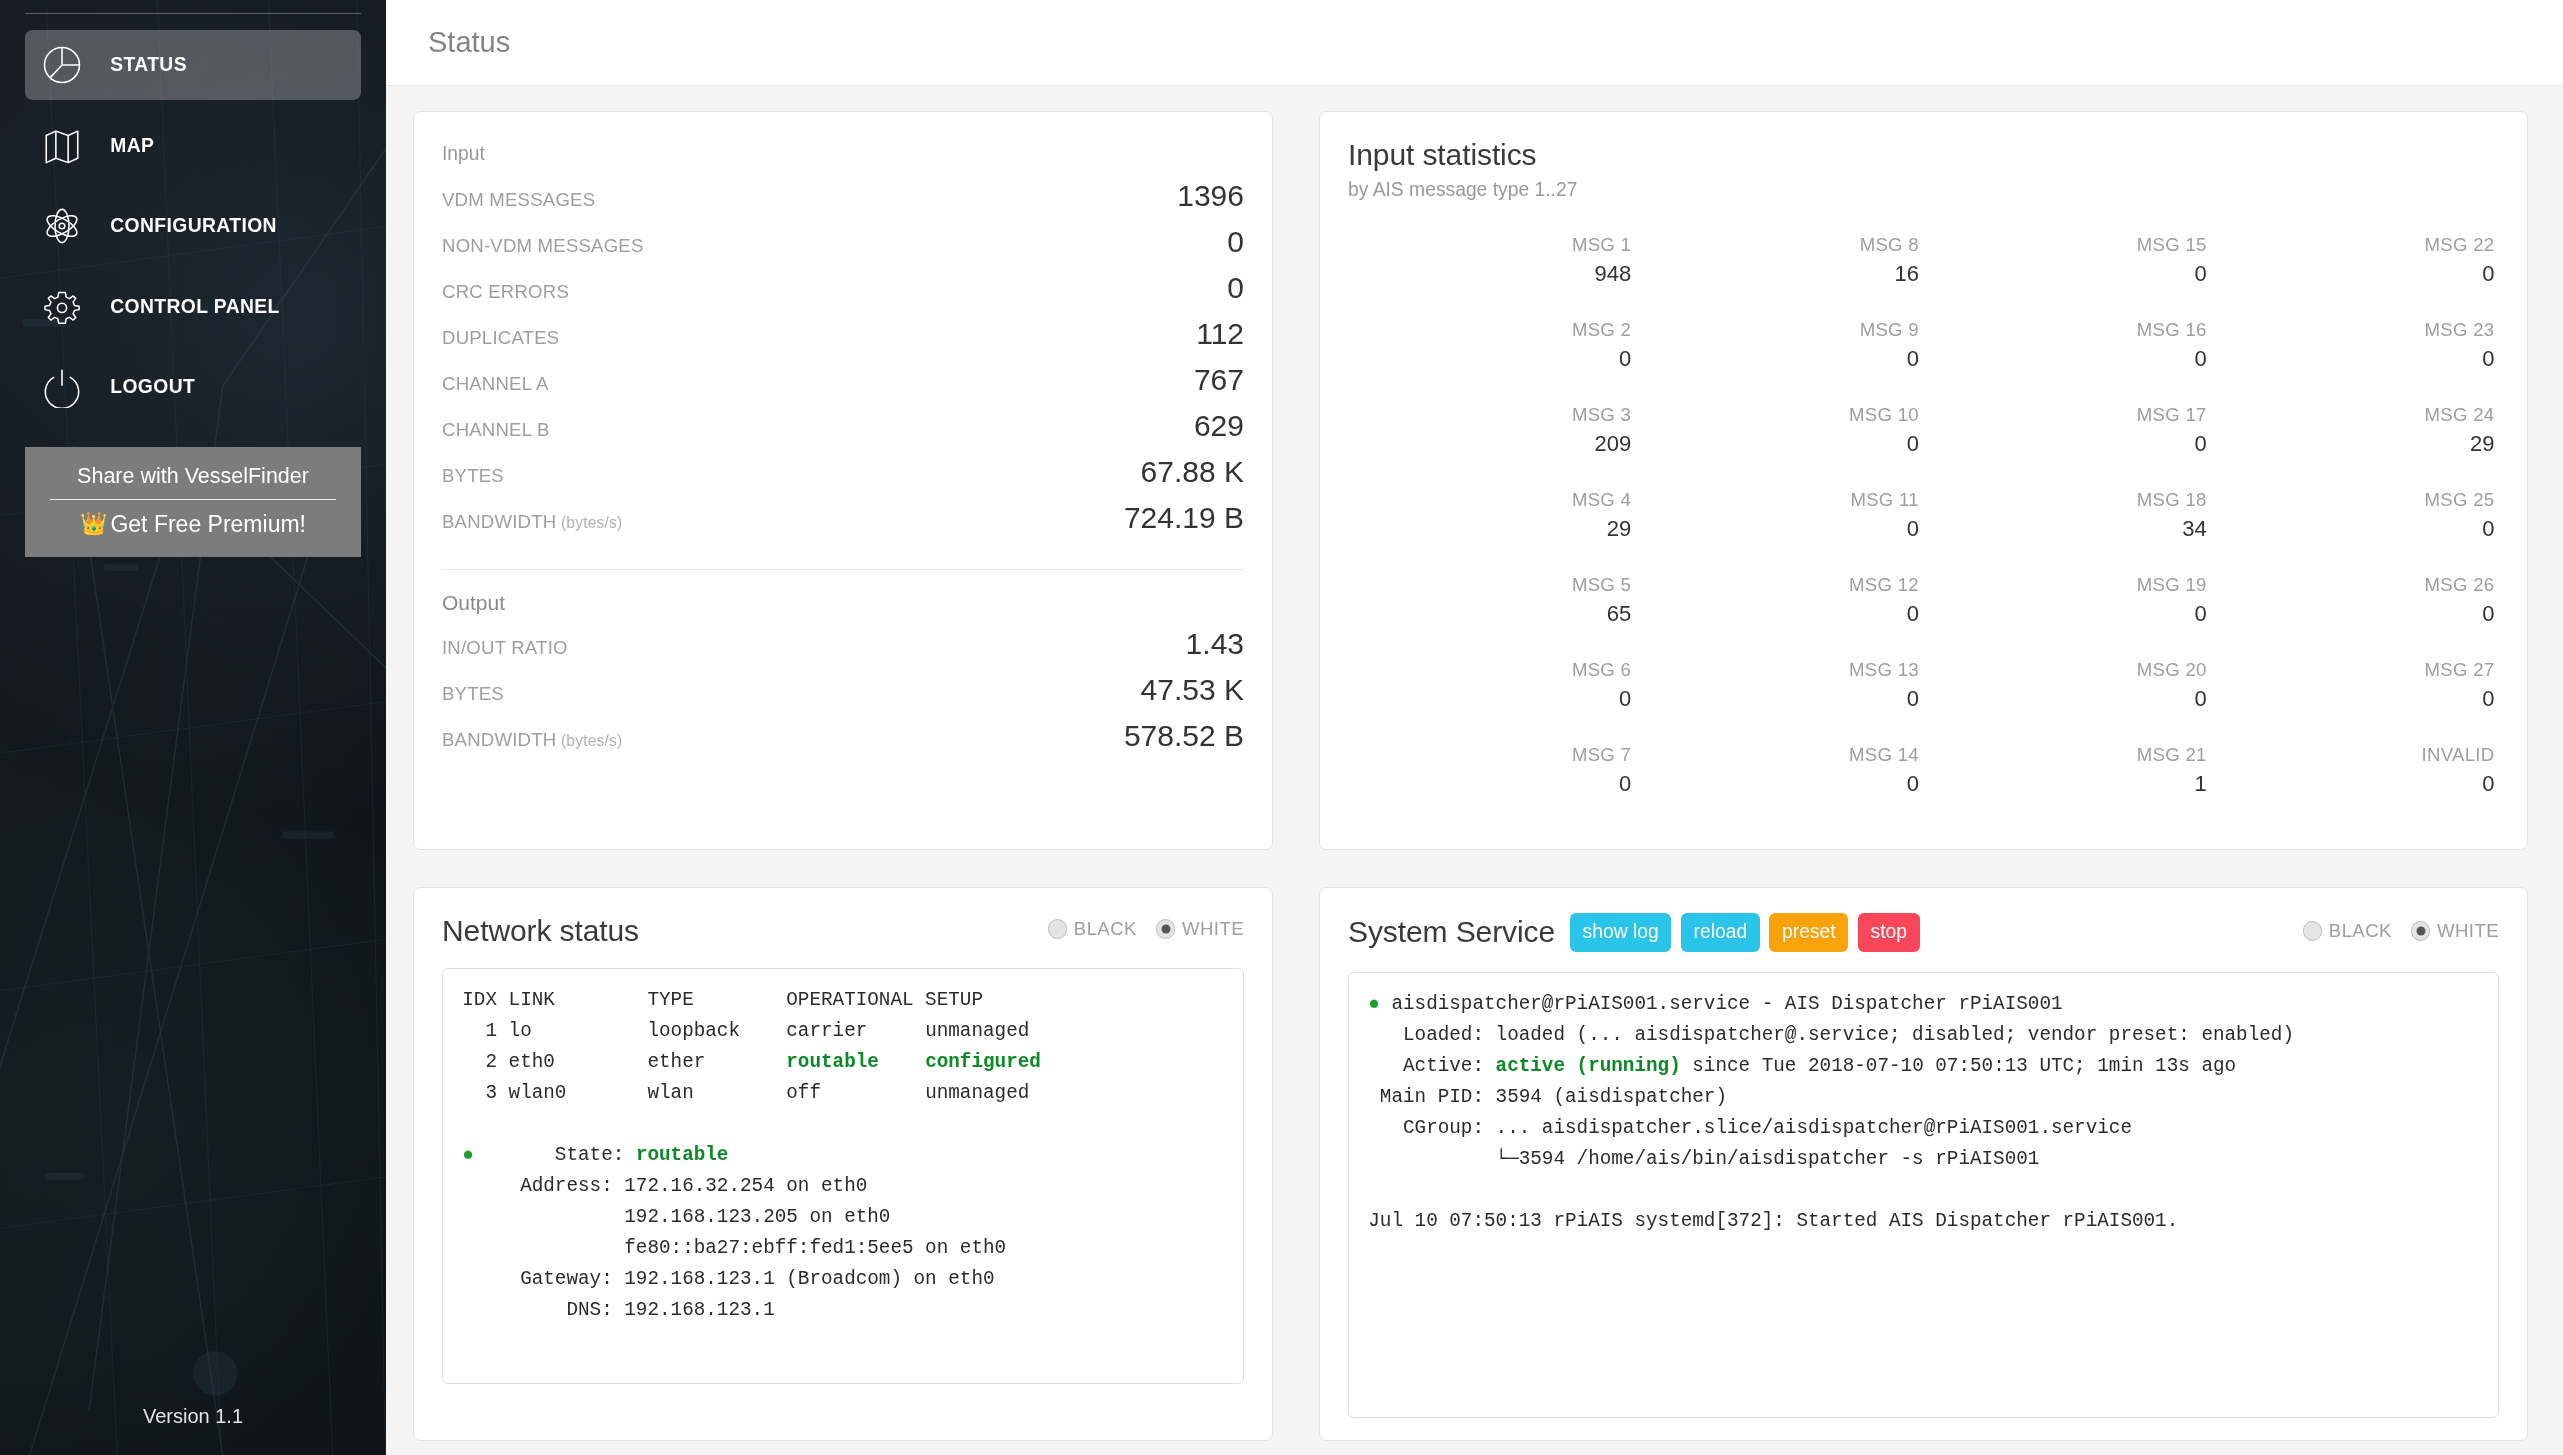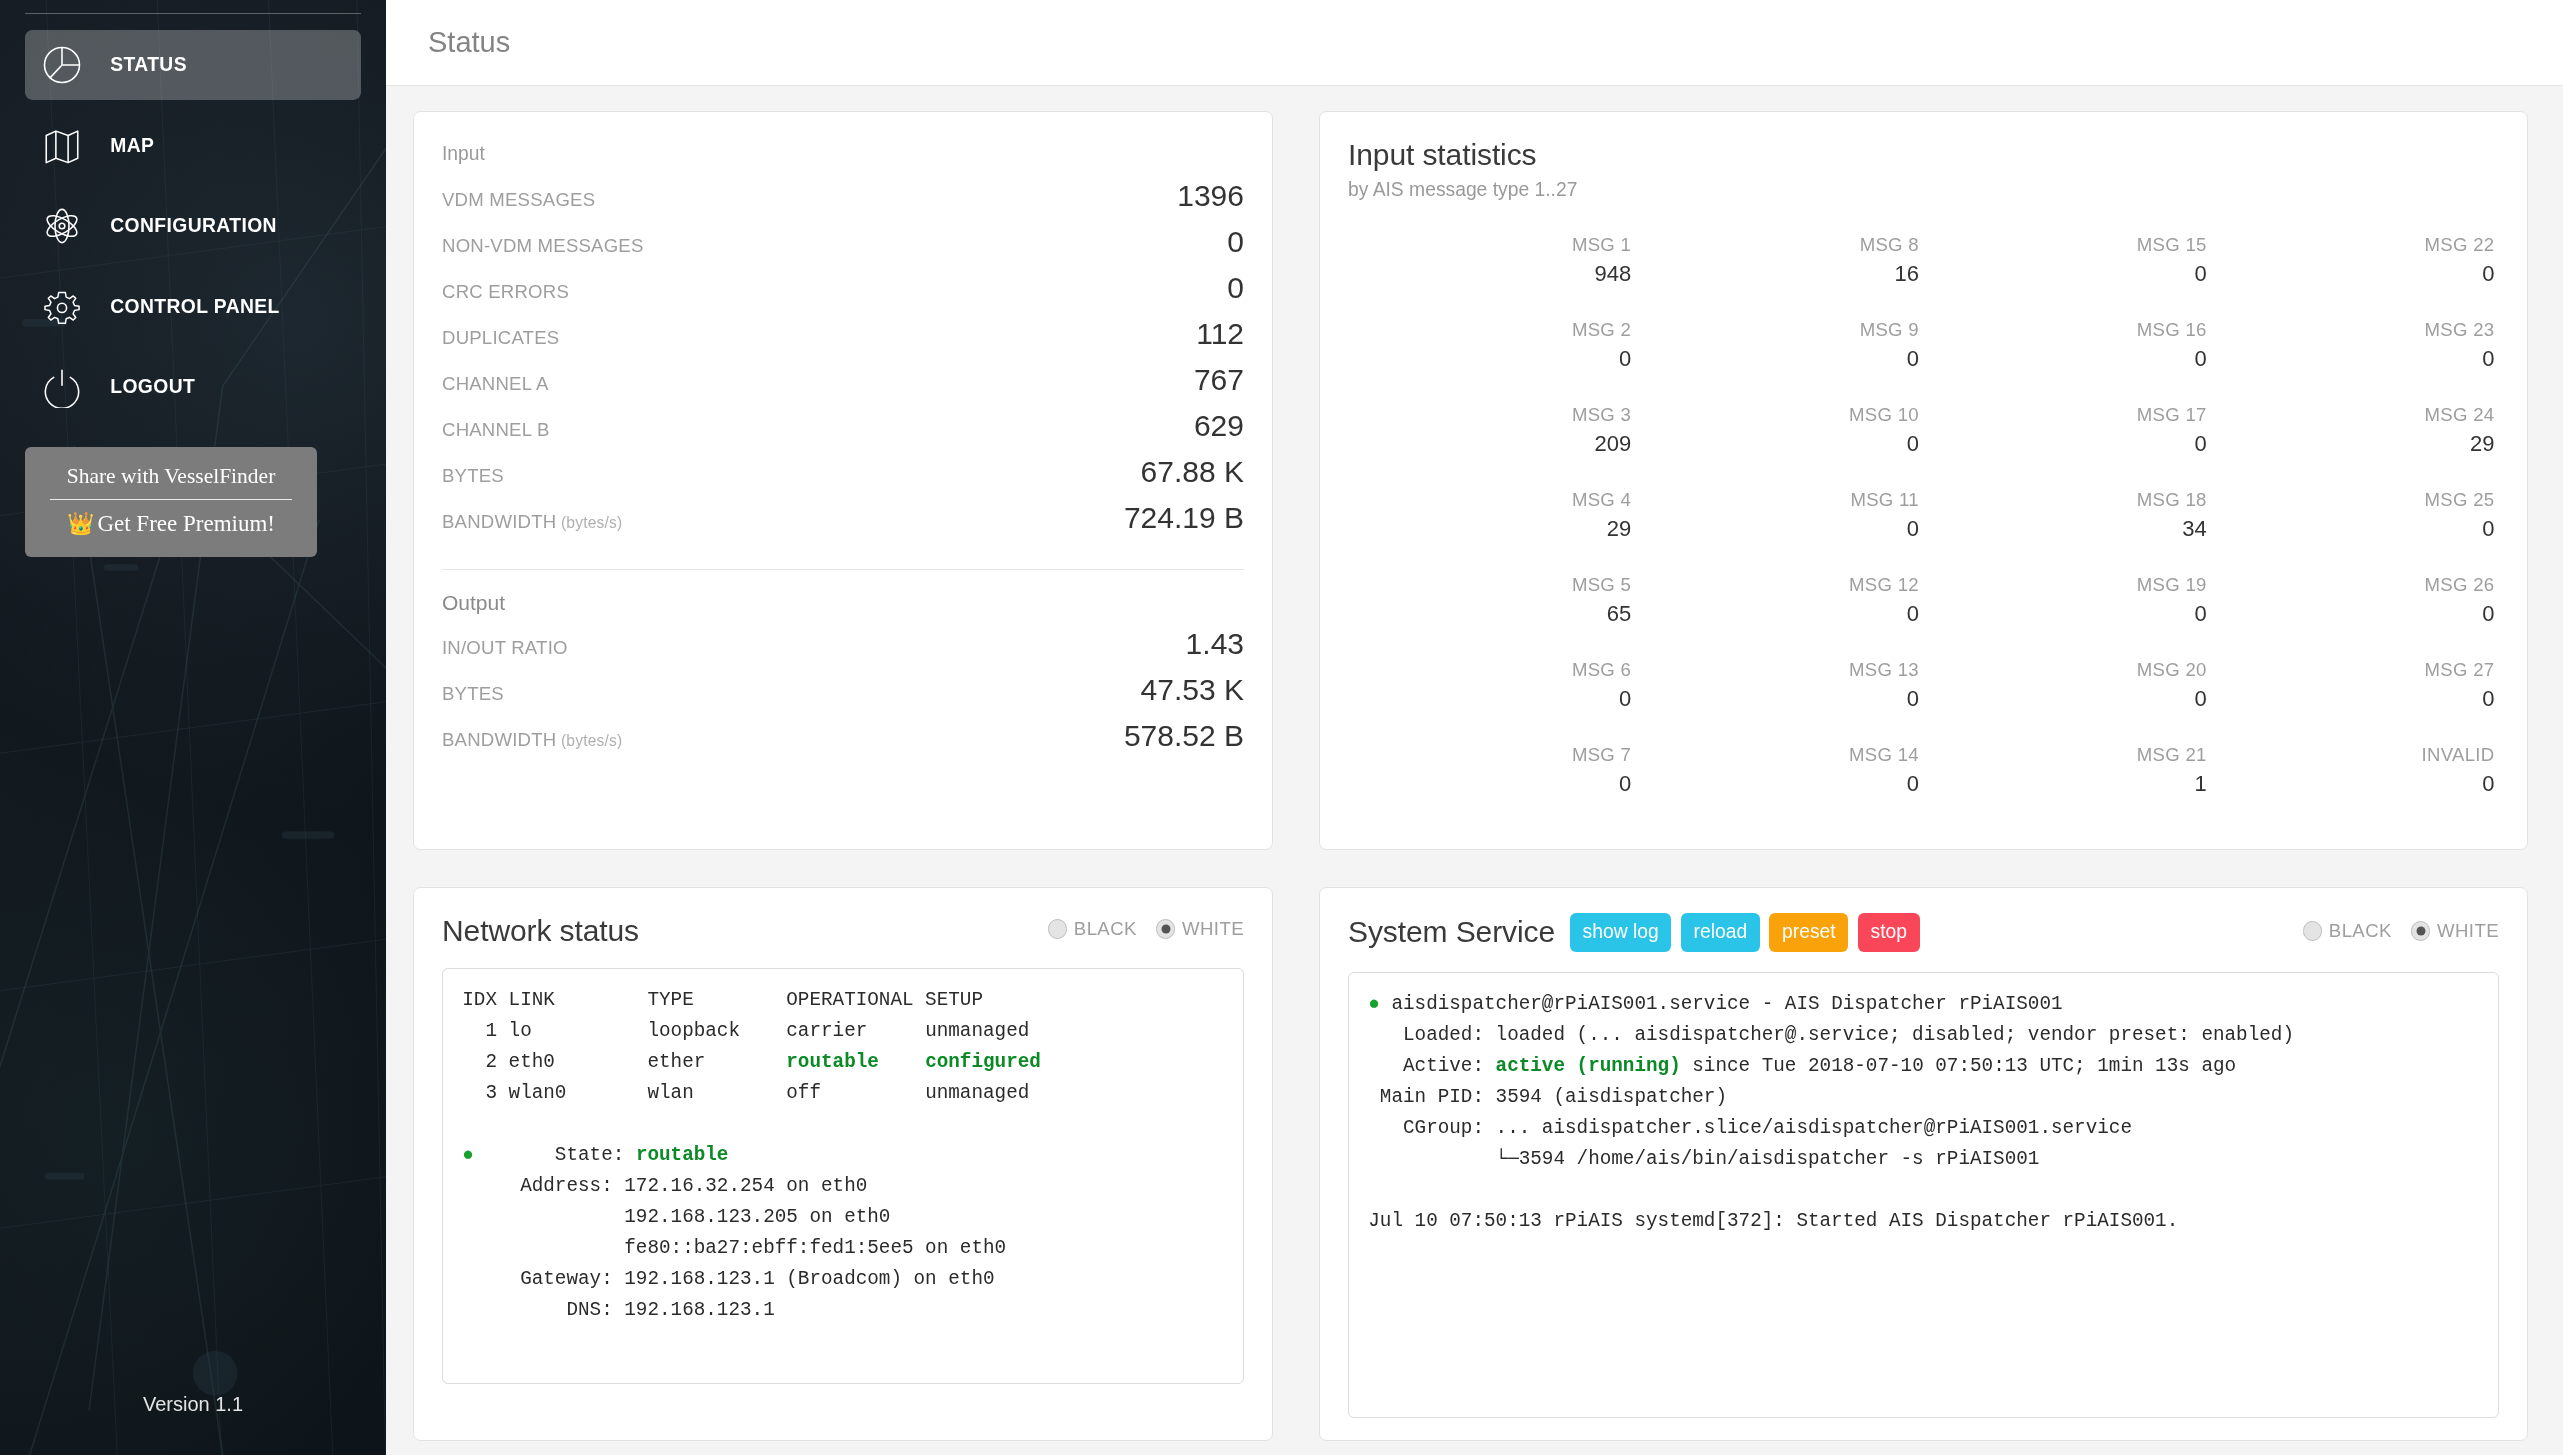--- a/index.html
+++ b/index.html
@@ -47,34 +47,34 @@
     cursor: pointer;
   }
   .nav-item.active { background: rgba(255,255,255,.26); }
   .nav-icon { width: 42px; height: 42px; flex: 0 0 42px; display:block; }
   .nav-label {
     margin-left: 27px; color: #ffffff;
     font-size: 19.3px; font-weight: bold; letter-spacing: 0.4px;
   }
 
   .promo {
-    margin: 25px 25px 0 25px; width: 292px;
-    background: #7c7c7c; border-radius: 6px;
-    padding: 16.3px 0 18px 0; text-align: center; cursor: pointer; font-family: Liberation Serif, serif;
+    margin: 25px 25px 0 25px; width: 336px;
+    background: #7c7c7c; border-radius: 0;
+    padding: 16.3px 0 18px 0; text-align: center; cursor: pointer;
   }
   .promo-top { color: #ffffff; font-size: 21.5px; line-height: 27px; }
   .promo-rule { height: 0.7px; background: rgba(255,255,255,.85); margin: 9px 25px; }
   .promo-bottom {
     color: #ffffff; font-size: 23px; line-height: 30px;
     display: flex; align-items: center; justify-content: center; gap: 3px;
   }
   .crown { font-size: 22px; }
 
   .version {
-    position: absolute; bottom: 39px; left: 0; width: 386px;
+    position: absolute; bottom: 27px; left: 0; width: 386px;
     text-align: center; color: #e4e4e4; font-size: 20px; z-index: 3;
   }
 
   
   .main { flex: 1 1 auto; height: 1455px; background: #f4f4f4; overflow: hidden; }
   .topbar {
     height: 86px; background: #ffffff;
     border-bottom: 0.7px solid #e6e6e6;
     display: flex; align-items: center; padding-left: 42px;
   }

